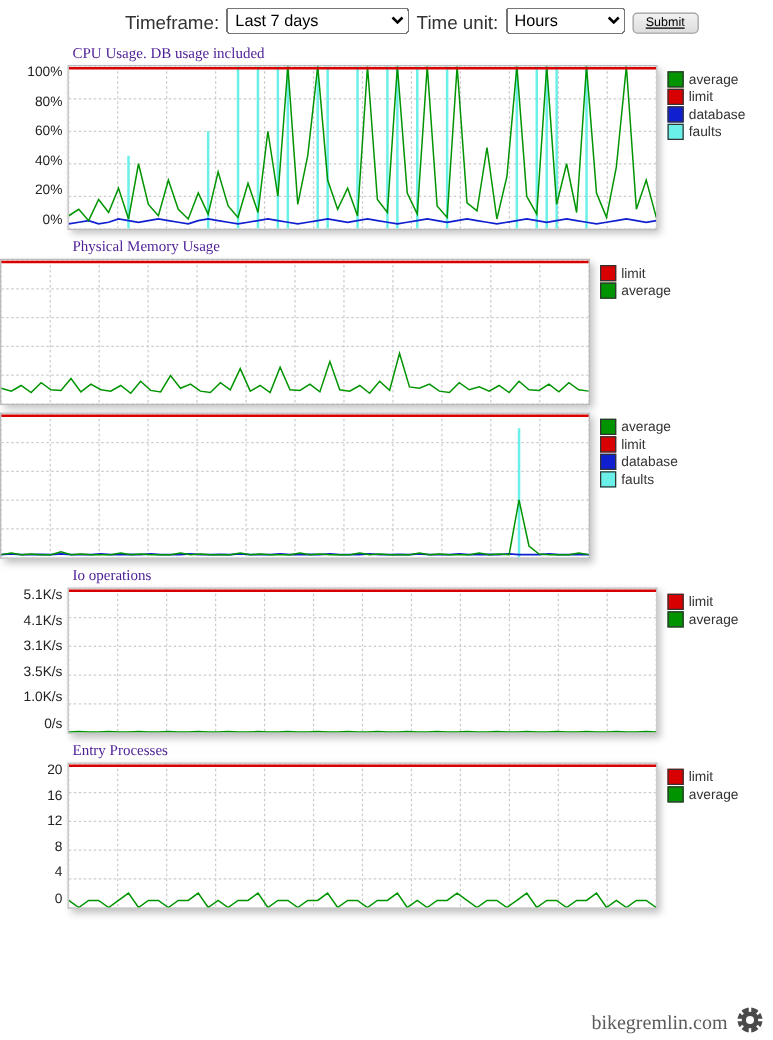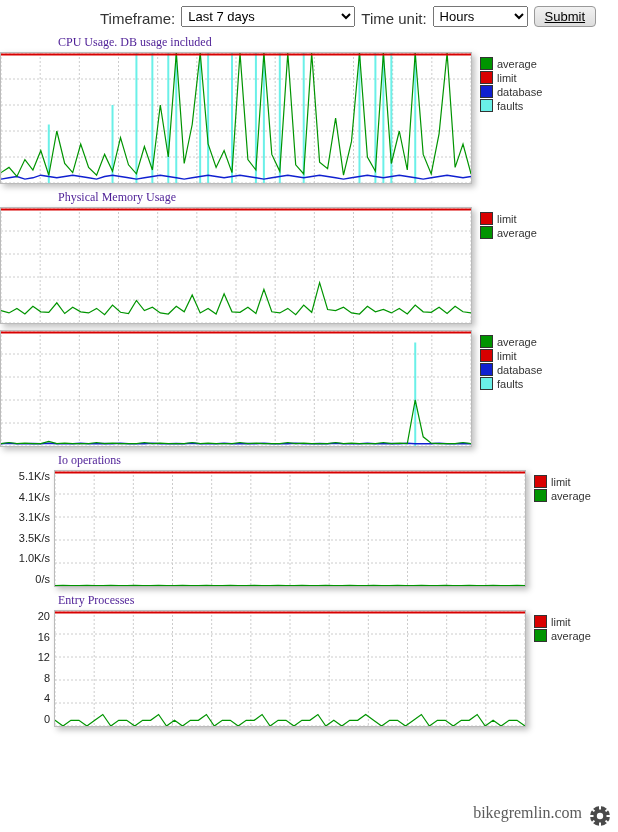--- a/index.html
+++ b/index.html
@@ -1,52 +1,60 @@
 <!DOCTYPE html>
 <html><head>
 <meta charset="utf-8">
 <style>
   html,body{margin:0;padding:0;background:#fff;font-family:"Segoe UI",Arial,sans-serif;font-size:13px;color:#333;}
   .wrap{width:618px;height:832px;position:relative;overflow:hidden;}
   .controls{display:flex;align-items:flex-end;gap:6px;padding:6px 0 4px 100px;font-size:15px;}
   select{font-size:13px;padding:1px 2px;}
-  button.submit{background:linear-gradient(#f2f2f2,#dddddd);border:1px solid #999;border-radius:4px;padding:2px 10px;font-size:13px;cursor:pointer;text-decoration:underline;}
+  button.submit{background:linear-gradient(#f2f2f2,#dddddd);border:1px solid #999;border-radius:4px;padding:2px 10px;font-size:10px;cursor:pointer;text-decoration:underline;}
   .chartblock{margin:2px 0 6px 0;}
   .chart-title{font-size:12px;color:#4c1d95;margin:4px 0 2px 58px;font-family:Liberation Serif, serif;}
   .chart-row{display:flex;align-items:flex-start;}
   .ylabels{width:50px;display:flex;flex-direction:column;justify-content:space-between;font-size:11px;text-align:right;padding-right:4px;color:#222;}
   .plot-wrap{position:relative;}
   .plot{width:470px;background:#fff;border:1px solid #bbb;position:relative;box-shadow:3px 3px 6px rgba(0,0,0,0.25);}
   .grid line{stroke:#ccc;stroke-width:1;stroke-dasharray:2,2;}
   .legend{width:70px;padding:4px 0 0 8px;font-size:11px;text-align:center;}
   .legend-item{display:flex;align-items:center;gap:4px;margin:1px 0;}
   .sw{width:11px;height:11px;border:1px solid #333;}
-  .footer{position:absolute;bottom:4px;right:6px;display:flex;align-items:flex-start;gap:6px;font-size:16px;color:#5b5b5b;font-family:Georgia,serif;margin-top:19px;}
+  .footer{position:absolute;bottom:4px;right:6px;display:flex;align-items:flex-end;gap:6px;font-size:16px;color:#5b5b5b;font-family:Georgia,serif;margin-top:19px;}
   .gear{width:24px;height:24px;}
 </style>
 </head>
 <body>
 <div class="wrap">
 
 <div class="controls">
   <span>Timeframe:</span>
-  <select style="width:174px;">
+  <select style="width:146px;">
     <option>Last 7 days</option>
   </select>
   <span>Time unit:</span>
   <select style="width:95px;">
     <option>Hours</option>
   </select>
   <button class="submit">Submit</button>
 </div>
 
 <div id="charts">
       <div class="chartblock">
         <div class="chart-title">CPU Usage. DB usage included</div>
         <div class="chart-row">
+          <div class="ylabels" style="height: 130px;">
+            <span>100%</span>
+            <span>80%</span>
+            <span>60%</span>
+            <span>40%</span>
+            <span>20%</span>
+            <span>0%</span>
+          </div>
           <div class="plot-wrap">
             <div class="plot" style="height: 130px;"><svg width="470" height="130" viewBox="0 0 470 130" preserveAspectRatio="none">
                 <g class="grid">
                   <line x1="0" y1="0" x2="470" y2="0"></line>
                   <line x1="0" y1="26" x2="470" y2="26"></line>
                   <line x1="0" y1="52" x2="470" y2="52"></line>
                   <line x1="0" y1="78" x2="470" y2="78"></line>
                   <line x1="0" y1="104" x2="470" y2="104"></line>
                   <line x1="0" y1="130" x2="470" y2="130"></line>
                   <line x1="0" y1="0" x2="0" y2="130"></line>

